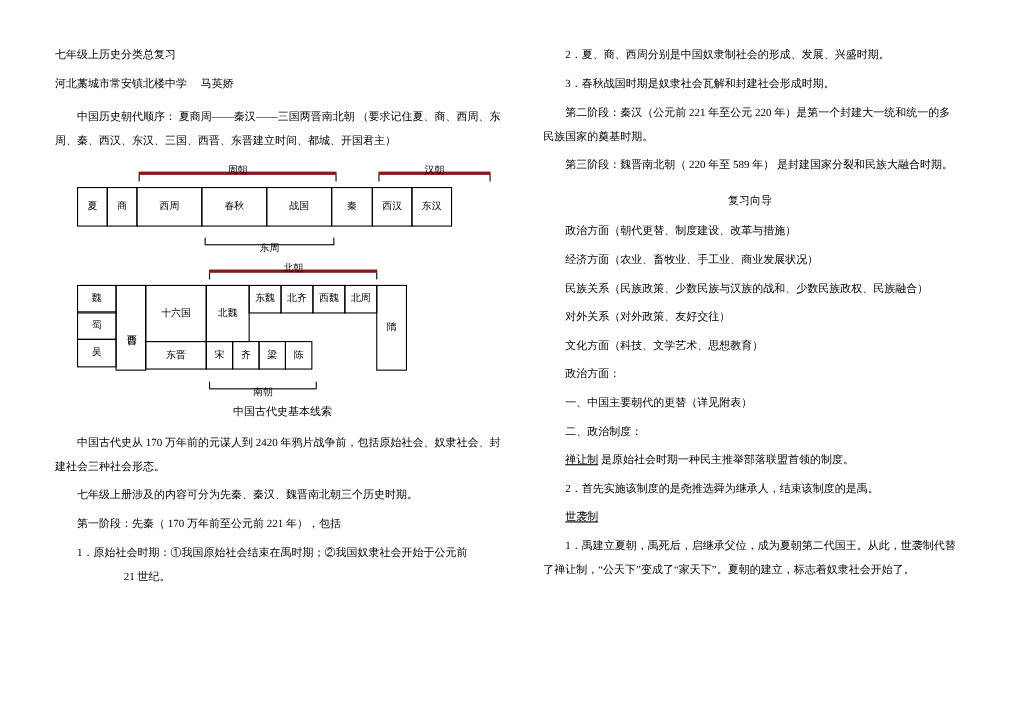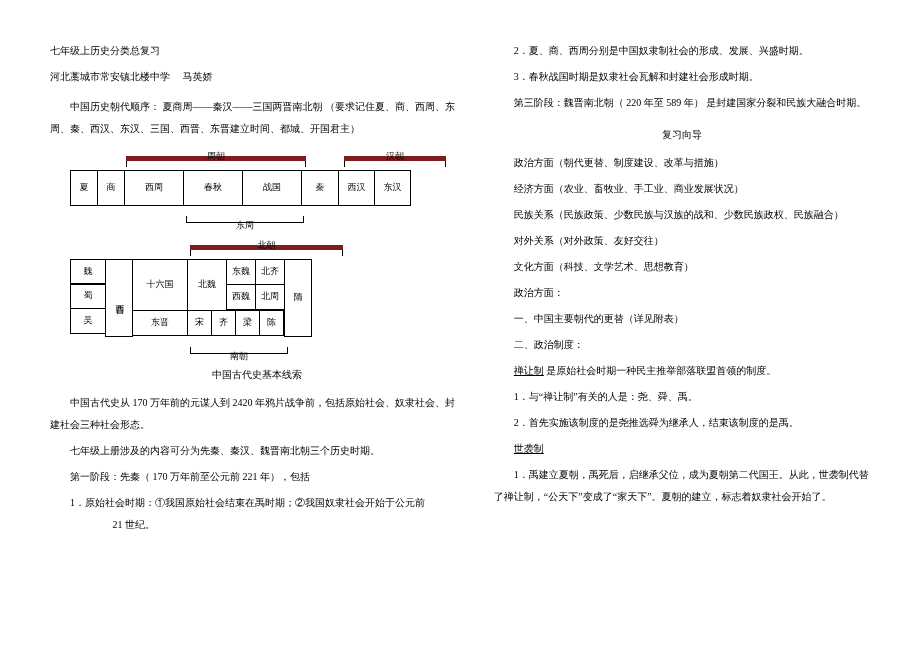--- a/index.html
+++ b/index.html
@@ -27,21 +27,21 @@
     .p { margin-bottom: 4px; }
     .underline { text-decoration: underline; margin-top: 24px; }
     
     
     .diagram { margin: 12px 0 8px 20px; font-size: 9px; }
     .brace-row { display: flex; height: 18px; align-items: flex-end; }
     .brace-row-bottom { align-items: flex-end; }
     .brace {
       position: relative;
       height: 14px;
-      border-top: 5px solid #7f1d1d;
+      border-top: 3px solid #7f1d1d;
     }
     .brace-down { border-top: none; border-bottom: 1px solid #000; }
     .brace::before, .brace::after {
       content: "";
       position: absolute;
       width: 1px;
       height: 6px;
       background: #000;
       top: 0;
     }
@@ -141,21 +141,21 @@
           <span class="brace-lbl">北朝</span>
         </div>
     </div>
     <div class="trow">
       <div class="cell ww1">魏</div>
       <div class="cell ww2 h3" style="writing-mode:vertical-rl">西晋</div>
       <div style="display:flex;flex-direction:column">
         <div class="trow">
           <div class="cell ww3 h2">十六国</div>
           <div class="cell ww4 h2">北魏</div>
-          <div style="display:flex;flex-direction:column">
+          <div style="display:flex;flex-direction:row">
             <div class="trow">
               <div class="cell ww5">东魏</div>
               <div class="cell ww5">北齐</div>
             </div>
             <div class="trow">
               <div class="cell ww5">西魏</div>
               <div class="cell ww5">北周</div>
             </div>
           </div>
         </div>
@@ -191,39 +191,39 @@
   <div class="p indent">
     <span>1．原始社会时期：①我国原始社会结束在禹时期；②我国奴隶社会开始于公元前</span>
     <span style="display:inline-block;width:60px"></span>
     <span>21 世纪。</span>
   </div>
 </div>
 
 <div class="col col-right">
   <div class="p indent">2．夏、商、西周分别是中国奴隶制社会的形成、发展、兴盛时期。</div>
   <div class="p indent">3．春秋战国时期是奴隶社会瓦解和封建社会形成时期。</div>
+  <div class="p indent">第二阶段：秦汉（公元前  221 年至公元  220 年）是第一个封建大一统和统一的多民族国家的奠基时期。</div>
   <div class="p indent">第三阶段：魏晋南北朝（  220 年至  589 年）  是封建国家分裂和民族大融合时期。</div>
 
   <div class="center subcap">复习向导</div>
 
   <div class="p indent">政治方面（朝代更替、制度建设、改革与措施）</div>
   <div class="p indent">经济方面（农业、畜牧业、手工业、商业发展状况）</div>
   <div class="p indent">民族关系（民族政策、少数民族与汉族的战和、少数民族政权、民族融合）</div>
   <div class="p indent">对外关系（对外政策、友好交往）</div>
   <div class="p indent">文化方面（科技、文学艺术、思想教育）</div>
 
   <div class="p indent">政治方面：</div>
   <div class="p indent">一、中国主要朝代的更替（详见附表）</div>
   <div class="p indent">二、政治制度：</div>
 
   <div class="p indent">
     <span class="underline">禅让制</span><span> 是原始社会时期一种民主推举部落联盟首领的制度。</span>
   </div>
 
-  <div class="p indent">1．与“禅让制”有关的人是：尧、舜、禹。</div>
   <div class="p indent">2．首先实施该制度的是尧推选舜为继承人，结束该制度的是禹。</div>
 
   <div class="p indent">
     <span class="underline">世袭制</span>
   </div>
 
   <div class="p indent">1．禹建立夏朝，禹死后，启继承父位，成为夏朝第二代国王。从此，世袭制代替了禅让制，“公天下”变成了“家天下”。夏朝的建立，标志着奴隶社会开始了。</div>
 </div>
 
 </body></html>

